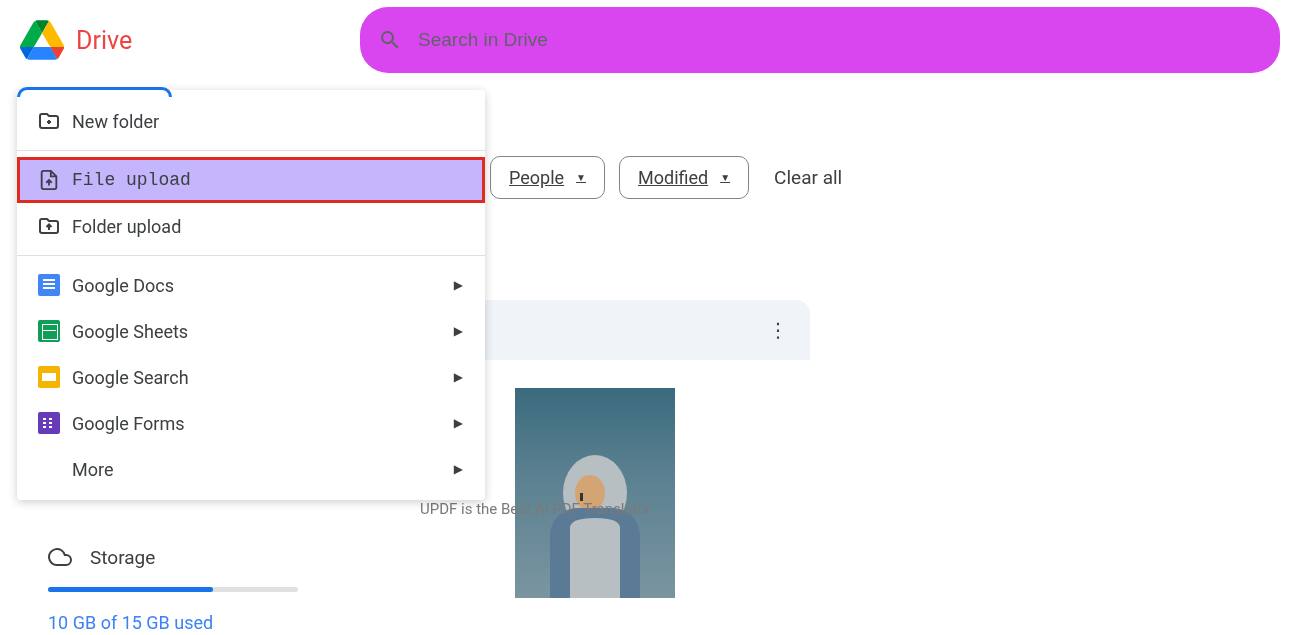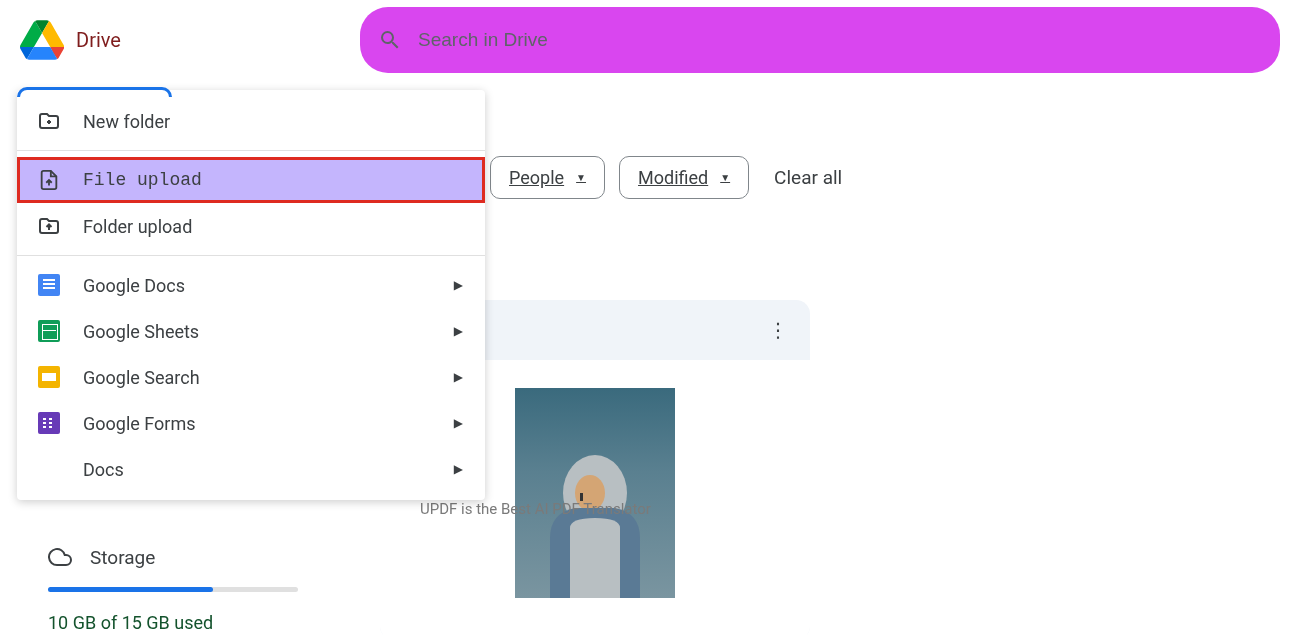--- a/index.html
+++ b/index.html
@@ -1,32 +1,32 @@
 <!DOCTYPE html>
 <html><head>
 <meta charset="utf-8">
 <style>
 * { box-sizing: border-box; margin: 0; padding: 0; }
 body { font-family: 'Google Sans', Roboto, Arial, sans-serif; background: #fff; width: 1300px; height: 635px; overflow: hidden; position: relative; color: #202124; }
 
 .header { display: flex; align-items: center; padding: 10px 20px; height: 80px; }
 .logo-area { display: flex; align-items: center; gap: 12px; width: 340px; }
 .drive-logo { width: 44px; height: 40px; }
-.app-name { font-size: 20px; color: #7f1d1d; }
+.app-name { font-size: 25px; color: #ef4444; }
 .search-bar { flex: 1; background: #d946ef; border-radius: 28px; height: 66px; display: flex; align-items: center; padding: 0 18px; gap: 16px; }
 .search-bar input { border: none; background: transparent; font-size: 19px; color: #3c4043; outline: none; flex: 1; }
 .search-bar input::placeholder { color: #5f6368; }
 .search-icon { width: 24px; height: 24px; color: #5f6368; }
 
 .content { display: flex; height: calc(100% - 80px); }
 .sidebar { width: 310px; padding: 10px 30px 0 48px; position: relative; }
 .storage-row { display: flex; align-items: center; gap: 18px; font-size: 19px; color: #3c4043; margin-top: 455px; }
 .storage-bar { width: 250px; height: 5px; background: #e0e0e0; border-radius: 3px; margin-top: 18px; position: relative; }
 .storage-fill { height: 100%; background: #1a73e8; border-radius: 3px; }
-.storage-text { font-size: 18px; color: #14532d; margin-top: 20px; }
+.storage-text { font-size: 18px; color: #3b82f6; margin-top: 20px; }
 
 .main { flex: 1; padding: 15px 0 0 80px; }
 .breadcrumb { display: flex; align-items: center; gap: 10px; font-size: 28px; }
 .crumb-text { }
 .crumb-arrow { font-size: 14px; color: #3c4043; }
 
 .filters { display: flex; align-items: center; gap: 14px; margin-top: 26px; }
 .chip { display: flex; align-items: center; gap: 12px; border: 1px solid #80868b; border-radius: 10px; padding: 10px 18px; font-size: 18px; color: #3c4043; text-decoration: underline; }
 .chip.active { background: #c2e7ff; border-color: #c2e7ff; }
 .chip .x { font-size: 20px; font-weight: 500; }
@@ -37,21 +37,21 @@
 .file-header { display: flex; align-items: center; justify-content: space-between; padding: 18px 24px; }
 .file-name { font-size: 18px; color: #3c4043; }
 .more-icon { font-size: 20px; color: #3c4043; letter-spacing: -2px; }
 .file-preview { background: #fff; height: 280px; position: relative; display: flex; flex-direction: column; align-items: center; padding-top: 28px; }
 .preview-caption { font-size: 15px; color: #7a7a7a; position: absolute; left: 40px; top: 140px; }
 .preview-img { width: 160px; height: 210px; background: linear-gradient(180deg, #3a6a7d 0%, #5a8090 40%, #7a95a0 100%); margin-top: 0; position: relative; overflow: hidden; }
 .hood-person { position: absolute; bottom: 0; left: 50%; transform: translateX(-50%); width: 130px; height: 160px; }
 
 .context-menu { position: absolute; top: 90px; left: 17px; width: 468px; background: #fff; border-radius: 4px; box-shadow: 0 2px 10px rgba(0,0,0,0.2); z-index: 100; padding: 8px 0; }
 .menu-top-border { position: absolute; top: -3px; left: 0; width: 155px; height: 10px; border: 3px solid #1a73e8; border-bottom: none; border-radius: 18px 18px 0 0; }
-.menu-item { display: flex; align-items: center; padding: 11px 20px; gap: 22px; font-size: 18px; color: #3c4043; position: relative; }
+.menu-item { display: flex; align-items: center; padding: 11px 20px; gap: 11px; font-size: 18px; color: #3c4043; position: relative; }
 .menu-item.highlighted { background: #c4b5fd; outline: 3px solid #de2a20; outline-offset: -3px; font-family: Liberation Mono, monospace; }
 .menu-icon { width: 24px; height: 24px; display: flex; align-items: center; justify-content: center; flex-shrink: 0; }
 .menu-sep { height: 1px; background: #e0e0e0; margin: 6px 0; }
 .submenu-arrow { position: absolute; right: 22px; font-size: 12px; color: #3c4043; }
 .docs-icon { width: 22px; height: 22px; border-radius: 2px; }
 .docs-blue { background: #4285f4; }
 .docs-green { background: #0f9d58; }
 .docs-yellow { background: #f4b400; }
 .docs-purple { background: #673ab7; }
 .docs-inner { position: relative; width: 100%; height: 100%; }
@@ -200,16 +200,16 @@
   </div>
   <div class="menu-item">
     <span class="menu-icon">
         <span class="docs-icon docs-purple"><span class="docs-inner"></span></span>
       </span>
     <span>Google Forms</span>
     <span class="submenu-arrow">▶</span>
   </div>
   <div class="menu-item">
     <span class="menu-icon"></span>
-    <span>Docs</span>
+    <span>More</span>
     <span class="submenu-arrow">▶</span>
   </div>
 </div>
 
 </body></html>

